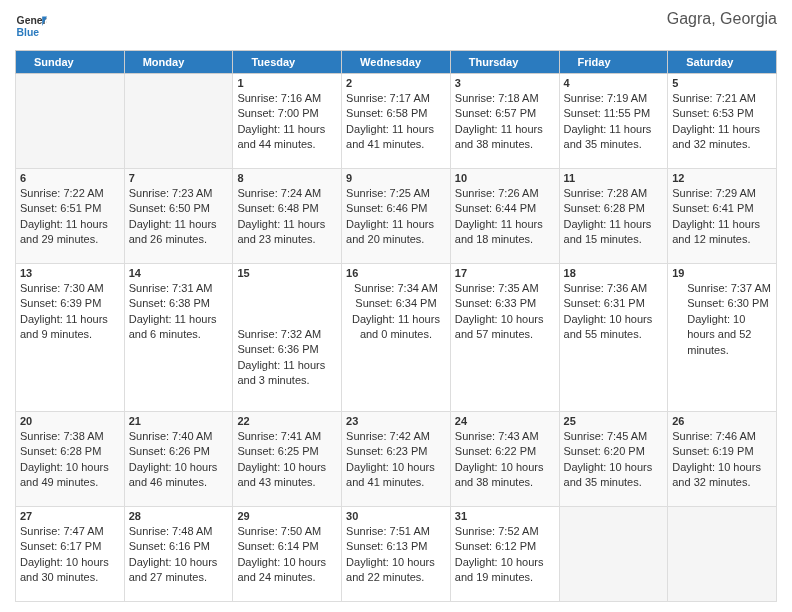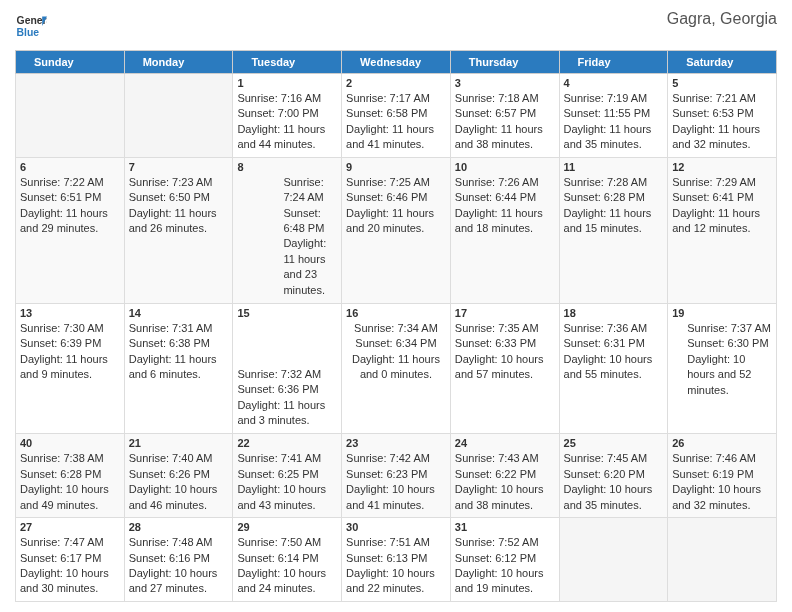--- a/index.html
+++ b/index.html
@@ -158,21 +158,21 @@
 Daylight: 11 hours and 29 minutes.</div>
           </td>
           <td>
             <span class="day-number">7</span>
             <div class="day-info" style="white-space: pre-line;">Sunrise: 7:23 AM
 Sunset: 6:50 PM
 Daylight: 11 hours and 26 minutes.</div>
           </td>
           <td>
             <span class="day-number">8</span>
-            <div class="day-info" style="white-space: pre-line; margin-left: 46px;">Sunrise: 7:24 AM
+            <div class="day-info" style="white-space: pre-line;">Sunrise: 7:24 AM
 Sunset: 6:48 PM
 Daylight: 11 hours and 23 minutes.</div>
           </td>
           <td>
             <span class="day-number">9</span>
             <div class="day-info" style="white-space: pre-line;">Sunrise: 7:25 AM
 Sunset: 6:46 PM
 Daylight: 11 hours and 20 minutes.</div>
           </td>
           <td>
@@ -233,21 +233,21 @@
           </td>
           <td>
             <span class="day-number">19</span>
             <div class="day-info" style="white-space: pre-line; margin-left: 15px;">Sunrise: 7:37 AM
 Sunset: 6:30 PM
 Daylight: 10 hours and 52 minutes.</div>
           </td>
         </tr>
         <tr>
           <td>
-            <span class="day-number">40</span>
+            <span class="day-number">20</span>
             <div class="day-info" style="white-space: pre-line;">Sunrise: 7:38 AM
 Sunset: 6:28 PM
 Daylight: 10 hours and 49 minutes.</div>
           </td>
           <td>
             <span class="day-number">21</span>
             <div class="day-info" style="white-space: pre-line;">Sunrise: 7:40 AM
 Sunset: 6:26 PM
 Daylight: 10 hours and 46 minutes.</div>
           </td>

